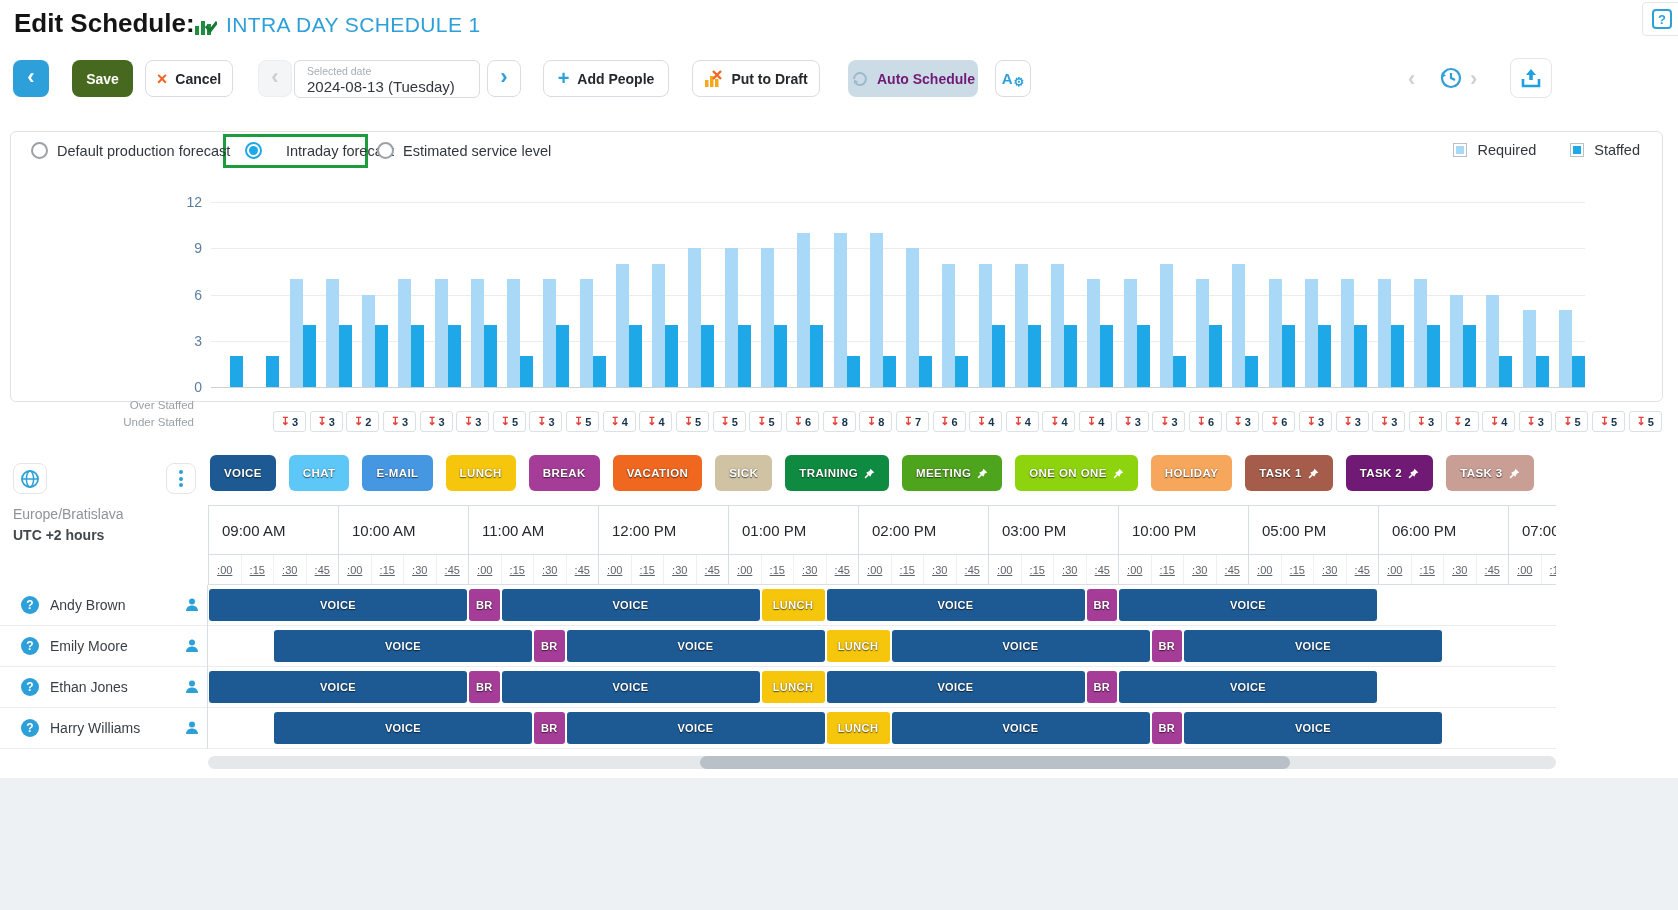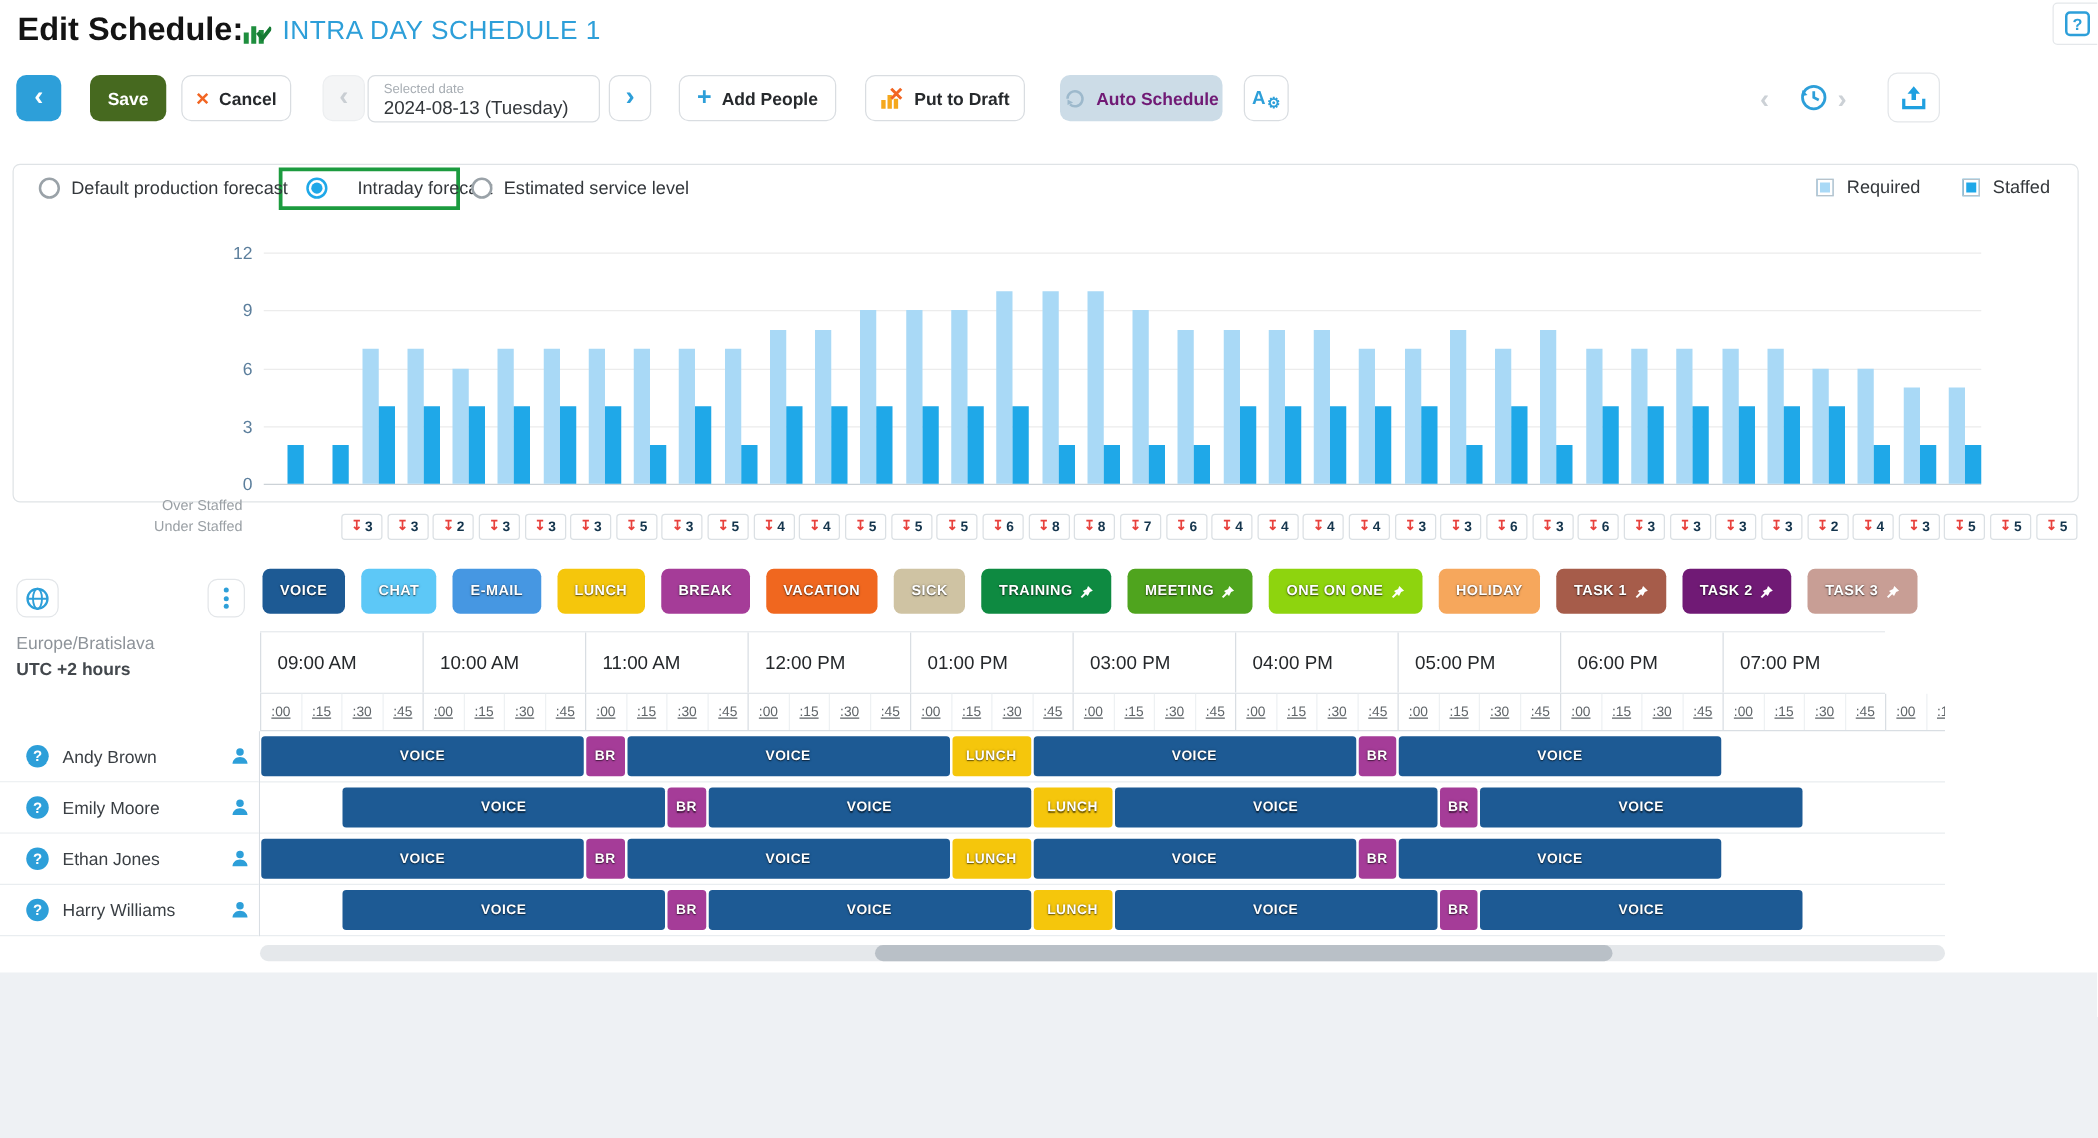--- a/index.html
+++ b/index.html
@@ -624,22 +624,23 @@
   <div class="tz-region">Europe/Bratislava</div>
   <div class="tz-utc">UTC +2 hours</div>
 
   <div class="tl-viewport">
     <div class="hour-row" id="hour-row">
         <div class="hour-cell">09:00 AM</div>
         <div class="hour-cell">10:00 AM</div>
         <div class="hour-cell">11:00 AM</div>
         <div class="hour-cell">12:00 PM</div>
         <div class="hour-cell">01:00 PM</div>
+        <div class="hour-cell">02:00 PM</div>
         <div class="hour-cell">03:00 PM</div>
-        <div class="hour-cell">04:00 PM</div>
+        <div class="hour-cell">10:00 PM</div>
         <div class="hour-cell">05:00 PM</div>
         <div class="hour-cell">06:00 PM</div>
         <div class="hour-cell">07:00 PM</div>
       </div>
     <div class="quarter-row" id="quarter-row">
         <div class="q-cell hstart">:00</div>
         <div class="q-cell">:15</div>
         <div class="q-cell">:30</div>
         <div class="q-cell">:45</div>
         <div class="q-cell hstart">:00</div>

